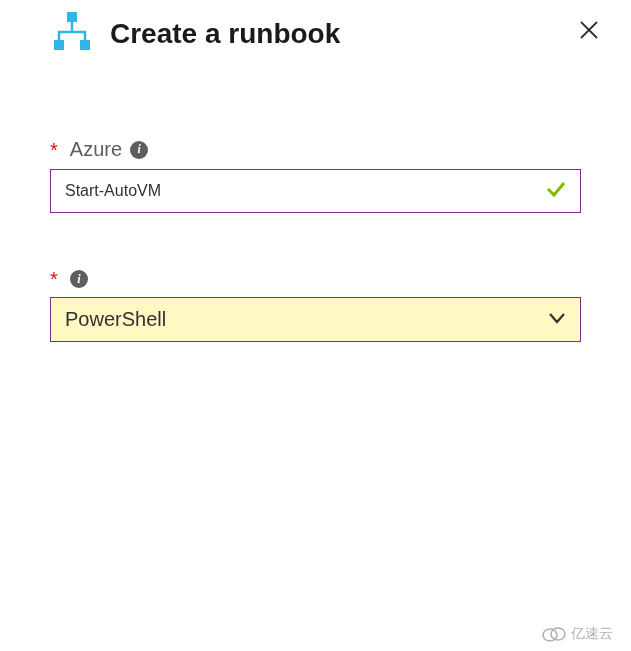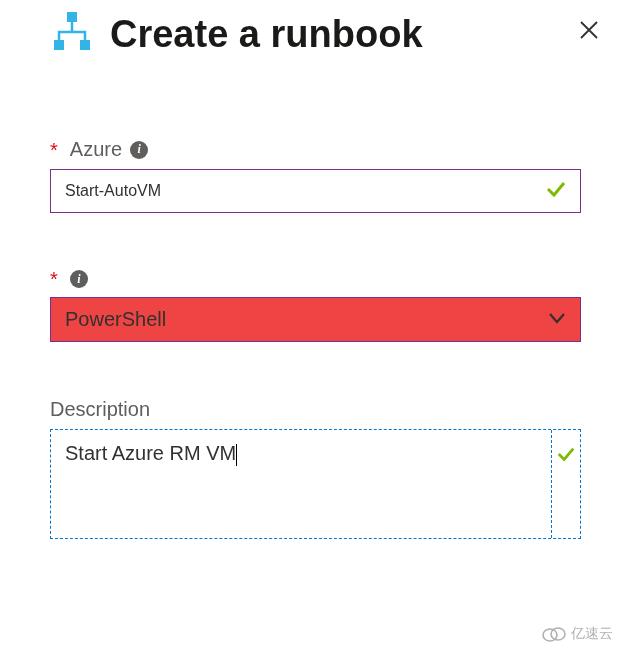--- a/index.html
+++ b/index.html
@@ -18,21 +18,21 @@
     .header {
       display: flex;
       align-items: center;
       gap: 16px;
       margin-bottom: 80px;
     }
     .header-icon {
       flex-shrink: 0;
     }
     .header-title {
-      font-size: 38px;
+      font-size: 28px;
       font-weight: 600;
       color: #1b1a19;
     }
     .close-btn {
       position: absolute;
       right: 28px;
       top: 16px;
       cursor: pointer;
       width: 28px;
       height: 28px;
@@ -87,21 +87,21 @@
       background: #fff;
       font-family: inherit;
     }
     .select-input {
       width: 100%;
       border: 1px solid #7b2e8e;
       outline: none;
       padding: 10px 44px 10px 14px;
       font-size: 20px;
       color: #323130;
-      background: #ef4444;
+      background: #fef9c3;
       cursor: pointer;
       position: relative;
     }
     .chevron {
       position: absolute;
       right: 14px;
       top: 50%;
       transform: translateY(-50%);
       pointer-events: none;
     }
@@ -211,33 +211,20 @@
         <span>PowerShell</span>
       </div>
       <span class="chevron">
         <svg width="20" height="20" viewBox="0 0 20 20">
           <path d="M3 6 L10 14 L17 6" stroke="#323130" stroke-width="2.2" fill="none"></path>
         </svg>
       </span>
     </div>
   </div>
 
-  <div class="field-group tight">
-    <div class="field-label">
-      <span>Description</span>
-    </div>
-    <div class="textarea-wrap">
-      <div class="textarea" contenteditable="true" style=""><span>Start Azure RM VM</span><span class="caret"></span></div>
-      <div class="textarea-check">
-        <svg width="20" height="20" viewBox="0 0 22 22">
-          <path d="M3 11 L9 17 L19 5" stroke="#7fba00" stroke-width="3" fill="none"></path>
-        </svg>
-      </div>
-    </div>
-  </div>
 
 </div>
 
 <div class="watermark">
   <span class="wm-icon">
     <svg width="26" height="16" viewBox="0 0 26 16">
       <ellipse cx="9" cy="9" rx="7" ry="6" fill="none" stroke="#b0b0b0" stroke-width="1.6"></ellipse>
       <ellipse cx="17" cy="8" rx="7" ry="6" fill="none" stroke="#b0b0b0" stroke-width="1.6"></ellipse>
     </svg>
   </span>

